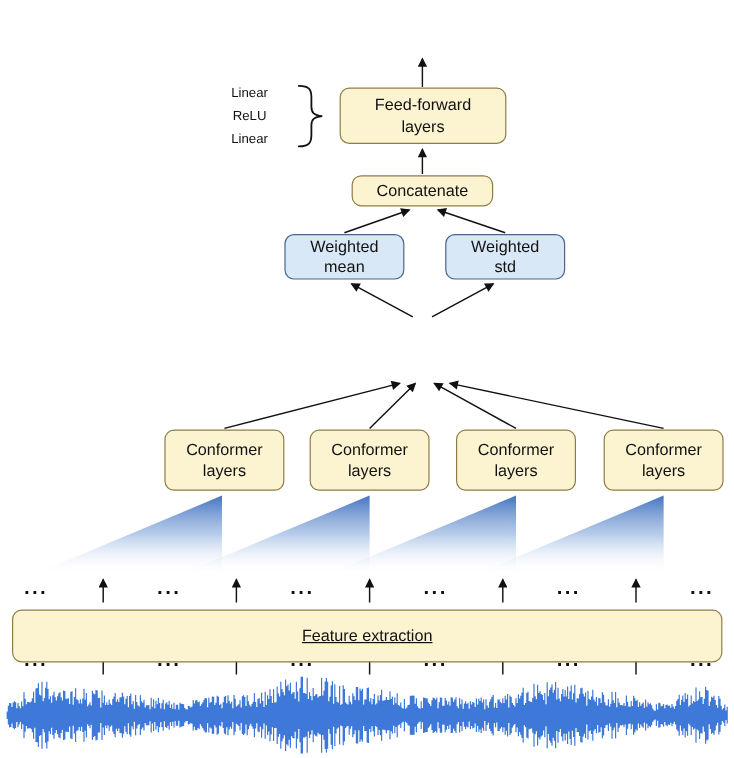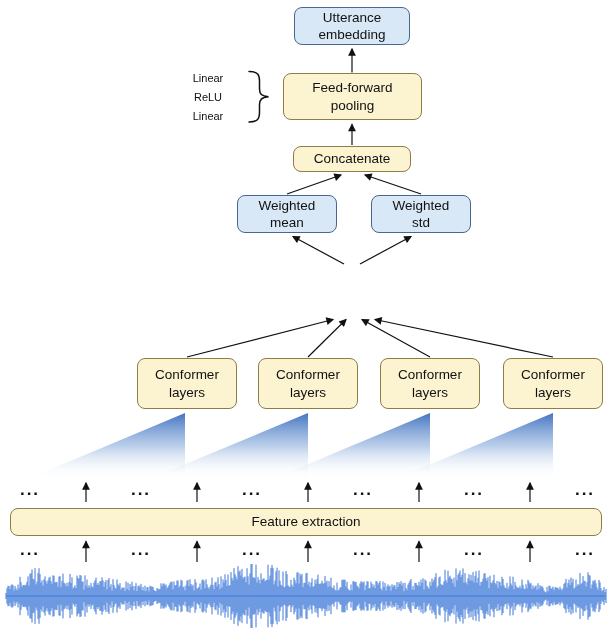--- a/index.html
+++ b/index.html
@@ -78,25 +78,23 @@
              C 259.5 94 261.5 96 268.5 96.8
              C 261.5 97.6 259.5 99.5 259.5 104.5 L 259.5 112
              C 259.5 118.5 258 122 249 122" fill="none" stroke="#111" stroke-width="1.5" stroke-linecap="round"></path>
 
     <g>
       <line x1="6" y1="596" x2="606" y2="596" stroke="#3e78d8" stroke-width="1"></line>
       <path id="waveform-path" d="M6 592.9V599.1M7 588.2V603.8M8 585.8V606.2M9 586.1V605.9M10 589.1V602.9M11 585.4V606.6M12 584.3V607.7M13 585.3V606.7M14 590.3V601.7M15 585.9V606.1M16 588.3V603.7M17 590.3V601.7M18 584.5V607.5M19 588.5V603.5M20 576.8V615.2M21 582.2V609.8M22 586.9V605.1M23 585.0V607.0M24 585.0V607.0M25 585.4V606.6M26 584.6V607.4M27 581.8V610.2M28 576.4V615.6M29 585.6V606.4M30 573.7V618.3M31 573.4V618.6M32 569.4V622.6M33 578.7V613.3M34 579.6V612.4M35 568.1V623.9M36 584.4V607.6M37 581.6V610.4M38 573.1V618.9M39 568.2V623.8M40 574.1V617.9M41 582.7V609.3M42 580.3V611.7M43 585.6V606.4M44 579.4V612.6M45 576.4V615.6M46 581.1V610.9M47 583.7V608.3M48 580.3V611.7M49 577.7V614.3M50 576.8V615.2M51 581.1V610.9M52 583.8V608.2M53 575.4V616.6M54 575.8V616.2M55 582.3V609.7M56 582.2V609.8M57 581.9V610.1M58 586.6V605.4M59 576.6V615.4M60 576.1V615.9M61 587.2V604.8M62 580.8V611.2M63 573.6V618.4M64 582.8V609.2M65 583.5V608.5M66 586.2V605.8M67 582.8V609.2M68 586.3V605.7M69 582.0V610.0M70 573.9V618.1M71 583.1V608.9M72 577.4V614.6M73 588.5V603.5M74 587.0V605.0M75 585.2V606.8M76 588.0V604.0M77 575.6V616.4M78 577.9V614.1M79 578.6V613.4M80 575.0V617.0M81 575.5V616.5M82 581.6V610.4M83 581.5V610.5M84 589.6V602.4M85 575.4V616.6M86 585.7V606.3M87 579.5V612.5M88 587.5V604.5M89 585.2V606.8M90 587.6V604.4M91 583.0V609.0M92 586.3V605.7M93 587.4V604.6M94 582.5V609.5M95 580.4V611.6M96 577.6V614.4M97 584.7V607.3M98 582.8V609.2M99 585.0V607.0M100 581.2V610.8M101 581.0V611.0M102 577.3V614.7M103 580.5V611.5M104 586.8V605.2M105 582.2V609.8M106 580.1V611.9M107 589.3V602.7M108 580.0V612.0M109 578.0V614.0M110 586.8V605.2M111 584.2V607.8M112 590.6V601.4M113 579.2V612.8M114 584.9V607.1M115 587.7V604.3M116 588.7V603.3M117 579.4V612.6M118 584.3V607.7M119 585.7V606.3M120 583.2V608.8M121 589.6V602.4M122 587.7V604.3M123 587.7V604.3M124 587.6V604.4M125 591.0V601.0M126 581.5V610.5M127 589.0V603.0M128 582.8V609.2M129 590.3V601.7M130 583.9V608.1M131 586.9V605.1M132 581.7V610.3M133 585.9V606.1M134 590.4V601.6M135 586.1V605.9M136 583.1V608.9M137 591.0V601.0M138 586.2V605.8M139 585.3V606.7M140 587.2V604.8M141 583.9V608.1M142 590.1V601.9M143 586.9V605.1M144 590.6V601.4M145 585.7V606.3M146 591.1V600.9M147 587.2V604.8M148 587.2V604.8M149 591.3V600.7M150 585.7V606.3M151 586.4V605.6M152 586.7V605.3M153 586.9V605.1M154 590.0V602.0M155 591.0V601.0M156 591.2V600.8M157 588.2V603.8M158 588.6V603.4M159 589.6V602.4M160 588.8V603.2M161 583.3V608.7M162 586.3V605.7M163 583.7V608.3M164 583.4V608.6M165 585.3V606.7M166 584.5V607.5M167 588.4V603.6M168 586.8V605.2M169 585.2V606.8M170 583.2V608.8M171 581.6V610.4M172 581.8V610.2M173 589.3V602.7M174 581.5V610.5M175 585.7V606.3M176 585.0V607.0M177 580.5V611.5M178 580.6V611.4M179 587.6V604.4M180 585.7V606.3M181 579.8V612.2M182 580.7V611.3M183 587.4V604.6M184 586.5V605.5M185 590.3V601.7M186 585.3V606.7M187 580.7V611.3M188 580.0V612.0M189 586.0V606.0M190 579.3V612.7M191 584.0V608.0M192 586.3V605.7M193 584.7V607.3M194 590.3V601.7M195 579.2V612.8M196 582.3V609.7M197 588.8V603.2M198 588.0V604.0M199 586.9V605.1M200 583.5V608.5M201 589.6V602.4M202 580.3V611.7M203 579.4V612.6M204 580.8V611.2M205 588.3V603.7M206 579.3V612.7M207 584.3V607.7M208 587.3V604.7M209 588.8V603.2M210 586.6V605.4M211 584.7V607.3M212 577.6V614.4M213 584.9V607.1M214 589.2V602.8M215 582.5V609.5M216 581.7V610.3M217 586.3V605.7M218 577.3V614.7M219 584.2V607.8M220 589.1V602.9M221 576.4V615.6M222 587.5V604.5M223 579.4V612.6M224 582.5V609.5M225 574.3V617.7M226 579.9V612.1M227 585.9V606.1M228 574.4V617.6M229 585.4V606.6M230 585.3V606.7M231 572.0V620.0M232 578.0V614.0M233 580.4V611.6M234 568.1V623.9M235 574.2V617.8M236 576.6V615.4M237 579.3V612.7M238 566.2V625.8M239 571.8V620.2M240 570.5V621.5M241 575.5V616.5M242 568.9V623.1M243 578.4V613.6M244 577.1V614.9M245 576.6V615.4M246 582.3V609.7M247 568.2V623.8M248 576.3V615.7M249 584.5V607.5M250 573.5V618.5M251 564.0V628.0M252 564.0V628.0M253 577.5V614.5M254 577.4V614.6M255 578.3V613.7M256 564.7V627.3M257 582.5V609.5M258 576.9V615.1M259 579.9V612.1M260 583.5V608.5M261 573.4V618.6M262 580.0V612.0M263 578.8V613.2M264 578.3V613.7M265 581.3V610.7M266 580.2V611.8M267 579.9V612.1M268 564.7V627.3M269 579.6V612.4M270 575.6V616.4M271 567.9V624.1M272 564.9V627.1M273 568.1V623.9M274 584.4V607.6M275 580.6V611.4M276 571.3V620.7M277 567.7V624.3M278 586.4V605.6M279 570.3V621.7M280 580.8V611.2M281 584.8V607.2M282 585.7V606.3M283 571.6V620.4M284 587.5V604.5M285 586.7V605.3M286 571.0V621.0M287 574.1V617.9M288 585.3V606.7M289 586.5V605.5M290 587.0V605.0M291 579.8V612.2M292 584.8V607.2M293 586.8V605.2M294 577.7V614.3M295 580.2V611.8M296 583.4V608.6M297 572.5V619.5M298 572.4V619.6M299 583.5V608.5M300 573.7V618.3M301 575.7V616.3M302 574.0V618.0M303 587.1V604.9M304 582.9V609.1M305 582.9V609.1M306 573.3V618.7M307 572.9V619.1M308 584.5V607.5M309 581.7V610.3M310 586.8V605.2M311 582.6V609.4M312 578.3V613.7M313 587.0V605.0M314 586.1V605.9M315 579.6V612.4M316 583.7V608.3M317 579.2V612.8M318 574.7V617.3M319 583.9V608.1M320 583.8V608.2M321 583.4V608.6M322 580.8V611.2M323 583.4V608.6M324 583.4V608.6M325 576.0V616.0M326 582.6V609.4M327 580.7V611.3M328 587.2V604.8M329 581.1V610.9M330 586.1V605.9M331 577.7V614.3M332 587.6V604.4M333 588.2V603.8M334 585.4V606.6M335 589.8V602.2M336 590.5V601.5M337 582.6V609.4M338 590.6V601.4M339 589.6V602.4M340 587.6V604.4M341 587.2V604.8M342 579.8V612.2M343 579.8V612.2M344 579.6V612.4M345 579.8V612.2M346 586.4V605.6M347 581.8V610.2M348 588.6V603.4M349 590.0V602.0M350 590.7V601.3M351 584.4V607.6M352 590.1V601.9M353 581.2V610.8M354 581.5V610.5M355 581.9V610.1M356 582.1V609.9M357 585.5V606.5M358 586.7V605.3M359 588.4V603.6M360 583.6V608.4M361 581.2V610.8M362 581.9V610.1M363 582.9V609.1M364 581.4V610.6M365 590.2V601.8M366 585.2V606.8M367 581.3V610.7M368 581.4V610.6M369 588.2V603.8M370 588.1V603.9M371 581.7V610.3M372 583.8V608.2M373 587.1V604.9M374 584.6V607.4M375 588.1V603.9M376 581.1V610.9M377 581.4V610.6M378 584.7V607.3M379 582.9V609.1M380 581.1V610.9M381 588.5V603.5M382 590.3V601.7M383 581.6V610.4M384 586.9V605.1M385 582.9V609.1M386 590.6V601.4M387 586.3V605.7M388 584.4V607.6M389 586.6V605.4M390 585.7V606.3M391 590.7V601.3M392 584.3V607.7M393 587.0V605.0M394 584.9V607.1M395 585.6V606.4M396 589.1V602.9M397 582.0V610.0M398 587.0V605.0M399 582.3V609.7M400 584.1V607.9M401 581.2V610.8M402 585.5V606.5M403 583.0V609.0M404 591.1V600.9M405 582.8V609.2M406 587.9V604.1M407 589.8V602.2M408 584.7V607.3M409 582.8V609.2M410 580.7V611.3M411 579.1V612.9M412 589.6V602.4M413 585.9V606.1M414 590.0V602.0M415 582.9V609.1M416 582.9V609.1M417 584.9V607.1M418 586.1V605.9M419 581.9V610.1M420 585.8V606.2M421 579.7V612.3M422 583.0V609.0M423 578.3V613.7M424 589.5V602.5M425 579.5V612.5M426 580.9V611.1M427 585.8V606.2M428 587.4V604.6M429 588.7V603.3M430 581.8V610.2M431 585.8V606.2M432 578.5V613.5M433 582.1V609.9M434 579.8V612.2M435 577.1V614.9M436 573.2V618.8M437 587.6V604.4M438 585.9V606.1M439 577.5V614.5M440 576.5V615.5M441 584.2V607.8M442 584.8V607.2M443 584.9V607.1M444 581.4V610.6M445 569.8V622.2M446 580.2V611.8M447 582.7V609.3M448 570.7V621.3M449 577.4V614.6M450 575.8V616.2M451 578.3V613.7M452 579.2V612.8M453 583.3V608.7M454 577.6V614.4M455 586.8V605.2M456 568.5V623.5M457 580.3V611.7M458 574.9V617.1M459 573.0V619.0M460 570.5V621.5M461 577.2V614.8M462 574.8V617.2M463 568.4V623.6M464 582.9V609.1M465 573.1V618.9M466 582.0V610.0M467 584.4V607.6M468 578.3V613.7M469 574.2V617.8M470 580.5V611.5M471 574.9V617.1M472 580.5V611.5M473 572.1V619.9M474 582.5V609.5M475 576.1V615.9M476 571.2V620.8M477 583.0V609.0M478 577.8V614.2M479 570.6V621.4M480 585.4V606.6M481 581.8V610.2M482 582.0V610.0M483 578.6V613.4M484 573.5V618.5M485 573.2V618.8M486 578.2V613.8M487 580.5V611.5M488 577.1V614.9M489 588.2V603.8M490 575.7V616.3M491 582.6V609.4M492 583.3V608.7M493 580.4V611.6M494 574.7V617.3M495 583.0V609.0M496 584.5V607.5M497 580.9V611.1M498 587.9V604.1M499 581.4V610.6M500 582.1V609.9M501 585.9V606.1M502 576.8V615.2M503 579.0V613.0M504 585.3V606.7M505 587.7V604.3M506 588.0V604.0M507 582.8V609.2M508 589.0V603.0M509 586.4V605.6M510 576.4V615.6M511 583.5V608.5M512 585.8V606.2M513 576.7V615.3M514 589.4V602.6M515 581.9V610.1M516 585.5V606.5M517 587.6V604.4M518 587.4V604.6M519 588.0V604.0M520 585.9V606.1M521 588.3V603.7M522 579.5V612.5M523 584.8V607.2M524 588.7V603.3M525 589.0V603.0M526 584.2V607.8M527 588.3V603.7M528 579.8V612.2M529 581.8V610.2M530 584.1V607.9M531 583.1V608.9M532 589.1V602.9M533 585.3V606.7M534 588.2V603.8M535 586.5V605.5M536 585.5V606.5M537 589.9V602.1M538 583.2V608.8M539 588.9V603.1M540 585.2V606.8M541 586.9V605.1M542 586.0V606.0M543 587.7V604.3M544 590.4V601.6M545 591.8V600.2M546 592.4V599.6M547 586.9V605.1M548 591.3V600.7M549 585.6V606.4M550 586.0V606.0M551 588.6V603.4M552 588.2V603.8M553 586.6V605.4M554 590.3V601.7M555 587.6V604.4M556 587.0V605.0M557 588.2V603.8M558 587.9V604.1M559 589.8V602.2M560 586.7V605.3M561 588.8V603.2M562 590.6V601.4M563 588.3V603.7M564 584.0V608.0M565 582.6V609.4M566 578.9V613.1M567 587.4V604.6M568 583.1V608.9M569 579.6V612.4M570 584.9V607.1M571 577.4V614.6M572 582.6V609.4M573 578.8V613.2M574 588.8V603.2M575 587.4V604.6M576 579.5V612.5M577 586.2V605.8M578 584.1V607.9M579 585.0V607.0M580 573.0V619.0M581 584.1V607.9M582 583.0V609.0M583 576.1V615.9M584 581.0V611.0M585 580.8V611.2M586 586.6V605.4M587 582.2V609.8M588 572.3V619.7M589 574.9V617.1M590 575.7V616.3M591 588.4V603.6M592 584.5V607.5M593 580.6V611.4M594 581.4V610.6M595 579.8V612.2M596 583.3V608.7M597 587.4V604.6M598 589.8V602.2M599 580.0V612.0M600 582.3V609.7M601 588.1V603.9M602 591.2V600.8M603 590.0V602.0M604 587.1V604.9M605 592.0V600.0M606 589.0V603.0" fill="none" stroke="#3e78d8" stroke-width="1"></path>
     </g>
   </svg>
 
-  <div class="node blue" style="left:294px; top:7px;   width:116px; height:38px;">Utterance
-embedding</div>
 
   <div class="node yellow" style="left:283px; top:73px;  width:139px; height:47px;">Feed-forward
-pooling</div>
+layers</div>
 
   <div class="ffn-labels">
     <div>Linear</div>
     <div>ReLU</div>
     <div>Linear</div>
   </div>
 
   <div class="node yellow" style="left:293px; top:146px; width:118px; height:26px;">Concatenate</div>
 
   <div class="node blue" style="left:237px; top:195px; width:100px; height:38px;">Weighted
@@ -108,21 +106,21 @@
 
   <div class="node yellow" style="left:137px; top:358px; width:100px; height:51px;">Conformer
 layers</div>
   <div class="node yellow" style="left:258px; top:358px; width:100px; height:51px;">Conformer
 layers</div>
   <div class="node yellow" style="left:380px; top:358px; width:100px; height:51px;">Conformer
 layers</div>
   <div class="node yellow" style="left:503px; top:358px; width:100px; height:51px;">Conformer
 layers</div>
 
-  <div class="node yellow" style="left:10px; top:508px; width:592px; height:28px;">Feature extraction</div>
+  <div class="node yellow" style="left:10px; top:508px; width:592px; height:44px;text-decoration:underline;">Feature extraction</div>
 
   <span class="dots" style="left:30px;  top:491px;">...</span>
   <span class="dots" style="left:141px; top:491px;">...</span>
   <span class="dots" style="left:252px; top:491px;">...</span>
   <span class="dots" style="left:363px; top:491px;">...</span>
   <span class="dots" style="left:474px; top:491px;">...</span>
   <span class="dots" style="left:585px; top:491px;">...</span>
 
   <span class="dots" style="left:30px;  top:551px;">...</span>
   <span class="dots" style="left:141px; top:551px;">...</span>

